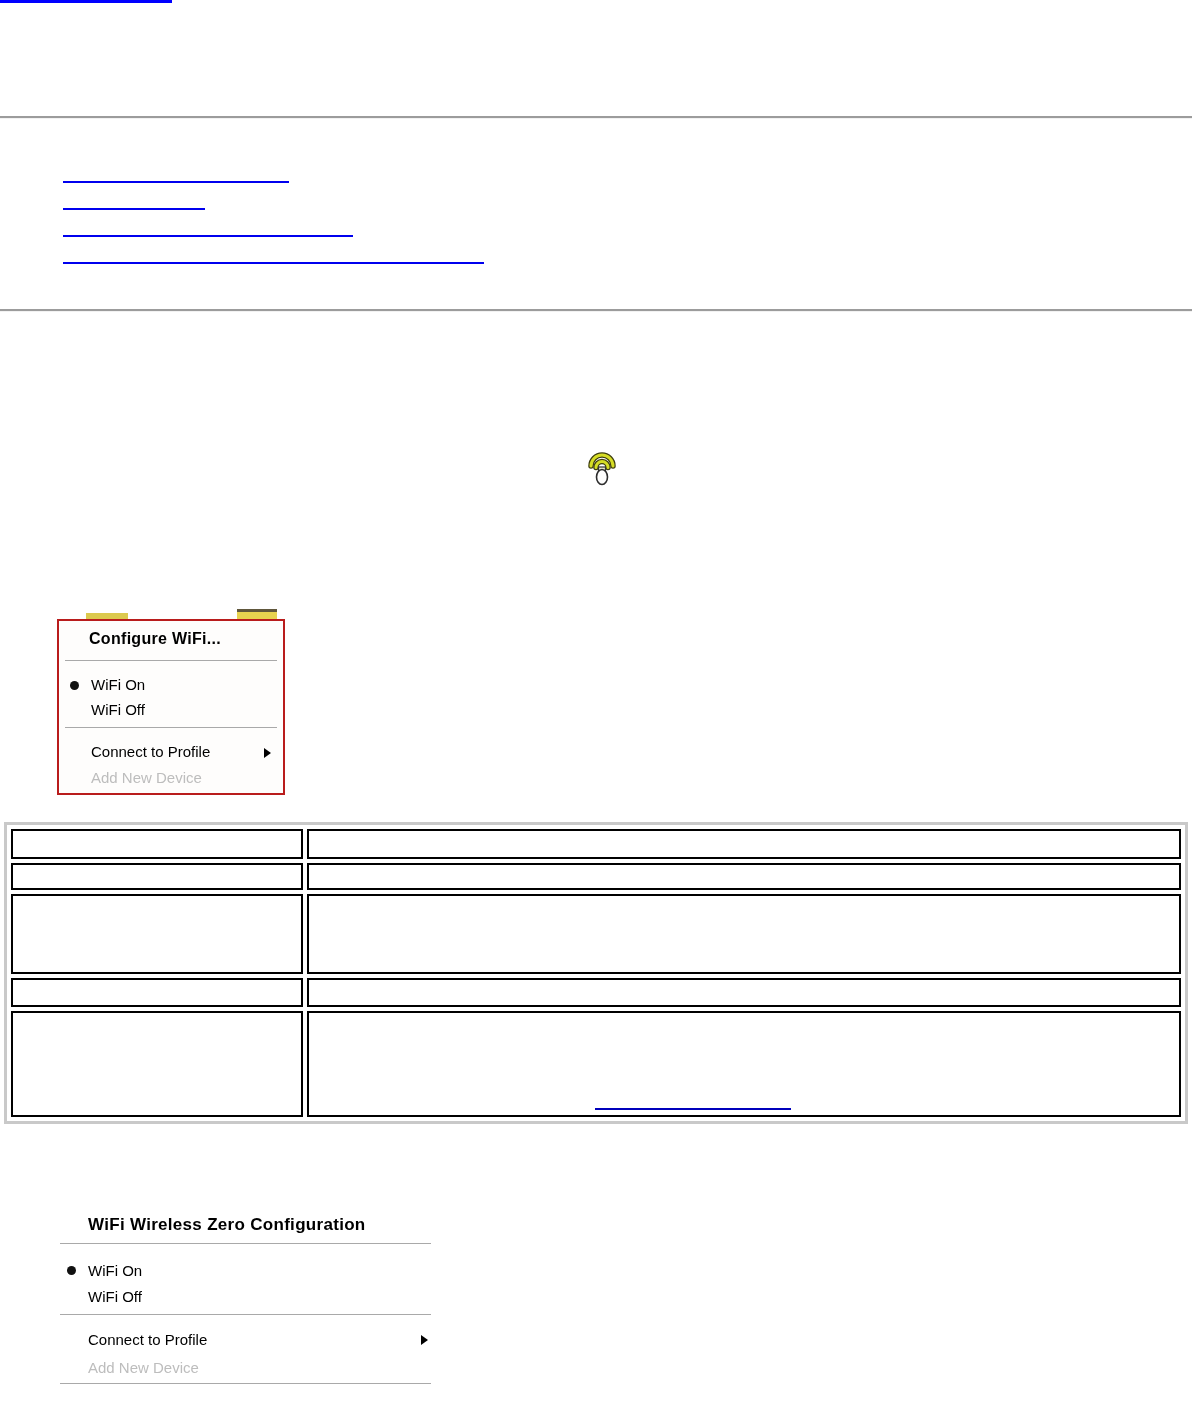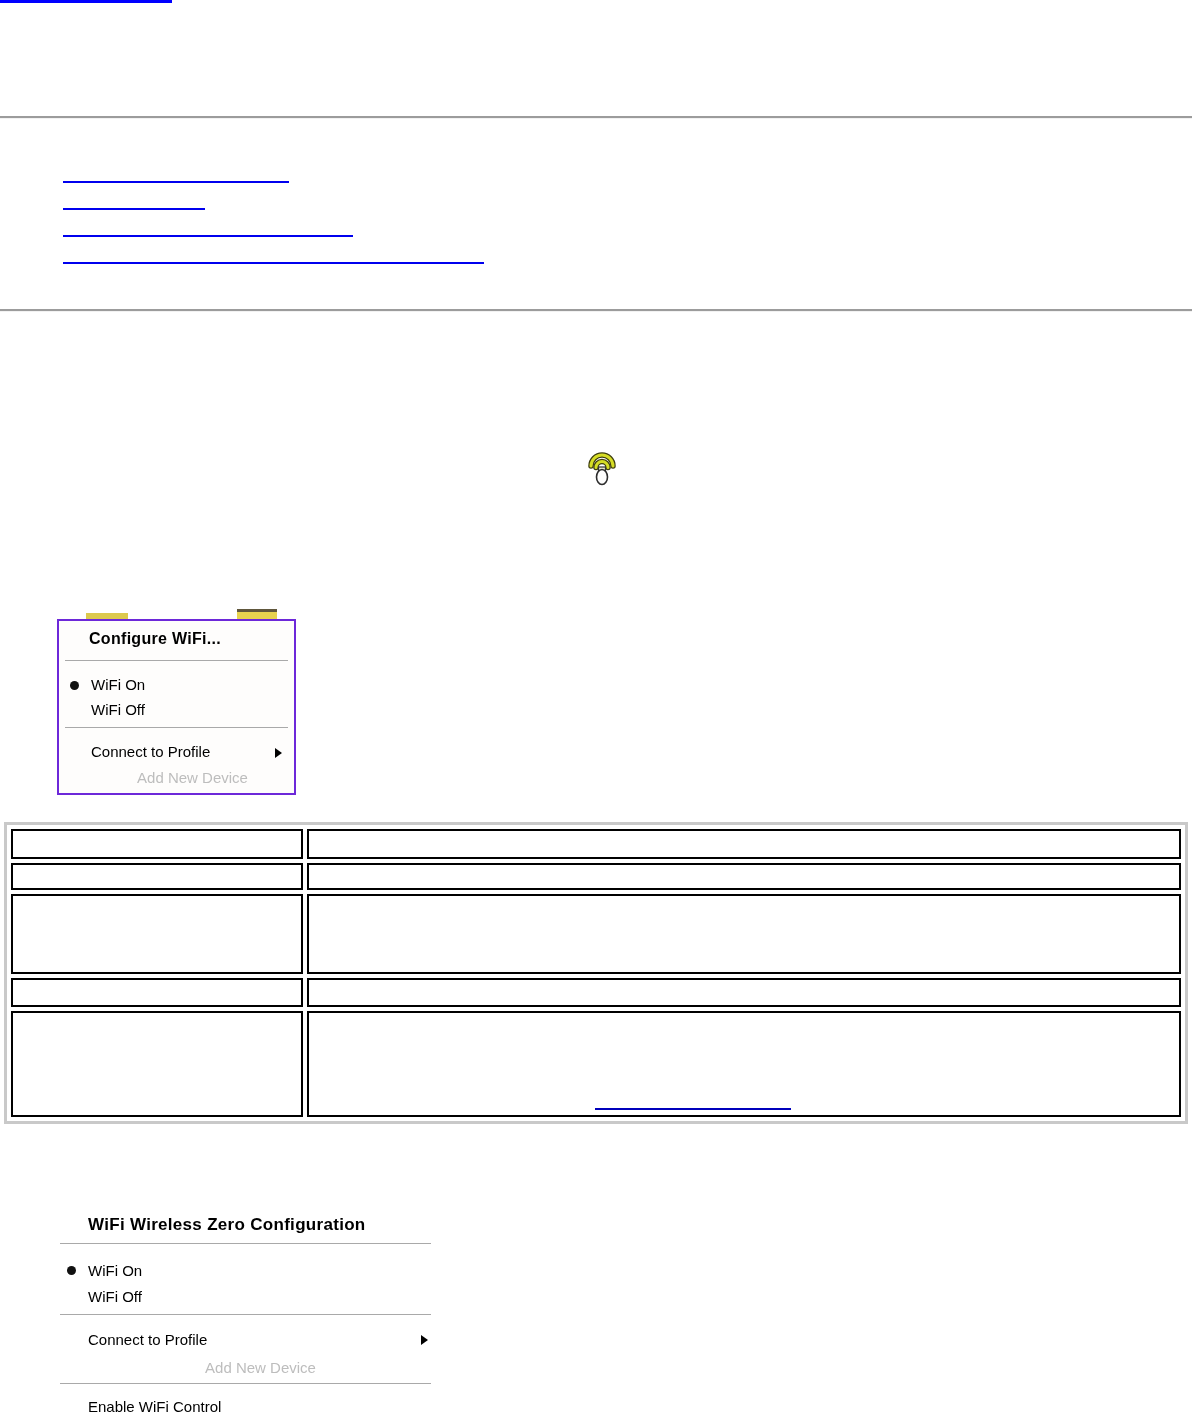--- a/index.html
+++ b/index.html
@@ -20,21 +20,21 @@
   .hr2{top:309px;}
 
   
   .wifi-icon{position:absolute;left:586px;top:449px;width:32px;height:38px;}
 
   
   .artifact1{position:absolute;left:86px;top:613px;width:42px;height:6px;background:#dcc94e;}
   .artifact2{position:absolute;left:237px;top:609px;width:40px;height:11px;background:#e8d34f;border-top:3px solid #60573c;}
 
   
-  .menu1{position:absolute;left:57px;top:619px;width:224px;height:172px;border:2px solid #6d28d9;background:#fefdfc;padding-left:11px;}
+  .menu1{position:absolute;left:57px;top:619px;width:224px;height:172px;border:2px solid #b91c1c;background:#fefdfc;}
   .menu1 .m-title{position:absolute;top:9px;left:30px;font-size:16px;font-weight:bold;letter-spacing:.3px;}
   .menu1 .m-sep{position:absolute;left:6px;right:6px;height:1px;background:#a9a9a9;}
   .menu1 .sep-a{top:39px;} .menu1 .sep-b{top:106px;}
   .menu1 .m-item{position:absolute;left:0;right:0;height:22px;font-size:15px;line-height:20px;}
   .menu1 .it-on{top:54px;} .menu1 .it-off{top:79px;}
   .menu1 .it-connect{top:121px;} .menu1 .it-add{top:147px;}
   .menu1 .m-label{margin-left:32px;}
 
   
   .menu2{position:absolute;left:57px;top:1205px;width:376px;height:219px;background:#fff;}
@@ -45,21 +45,21 @@
   .menu2 .it-on{top:55px;} .menu2 .it-off{top:81px;}
   .menu2 .it-connect{top:124px;} .menu2 .it-add{top:152px;} .menu2 .it-enable{top:191px;}
   .menu2 .m-label{margin-left:31px;}
 
   .bullet{position:absolute;left:11px;top:6px;width:9px;height:9px;border-radius:50%;background:#111;}
   .menu2 .bullet{left:10px;}
   .subarrow{position:absolute;top:6px;width:0;height:0;border-left:7px solid #000;
             border-top:5px solid transparent;border-bottom:5px solid transparent;}
   .menu1 .subarrow{right:12px;}
   .menu2 .subarrow{left:364px;}
-  .disabled{color:#bdbdbd;text-align:center;}
+  .disabled{color:#bdbdbd;}
 
   
   .tbl{position:absolute;left:4px;top:822px;width:1184px;border:3px solid #c9c9c9;
        border-collapse:separate;border-spacing:4px;background:#fff;table-layout:fixed;}
   .tbl td{border:2px solid #000;background:#fff;padding:0;position:relative;}
   .tbl .c1{width:288px;}
   .tbl .r1 td{height:26px;} .tbl .r2 td{height:23px;} .tbl .r3 td{height:76px;}
   .tbl .r4 td{height:25px;} .tbl .r5 td{height:102px;}
   .cell-link{position:absolute;left:286px;bottom:5px;width:196px;height:0;border-bottom:2px solid #0000bb;}
 </style>
@@ -154,18 +154,15 @@
     </div>
     <div class="m-sep sep-b"></div>
     <div class="m-item it-connect">
       <span class="m-label">Connect to Profile</span>
       <span class="subarrow"></span>
     </div>
     <div class="m-item it-add disabled">
       <span class="m-label">Add New Device</span>
     </div>
     <div class="m-sep sep-c"></div>
-    <div class="m-item it-enable">
-      <span class="m-label">Enable WiFi Control</span>
-    </div>
   </div>
 
 </div>
 
 </body></html>

